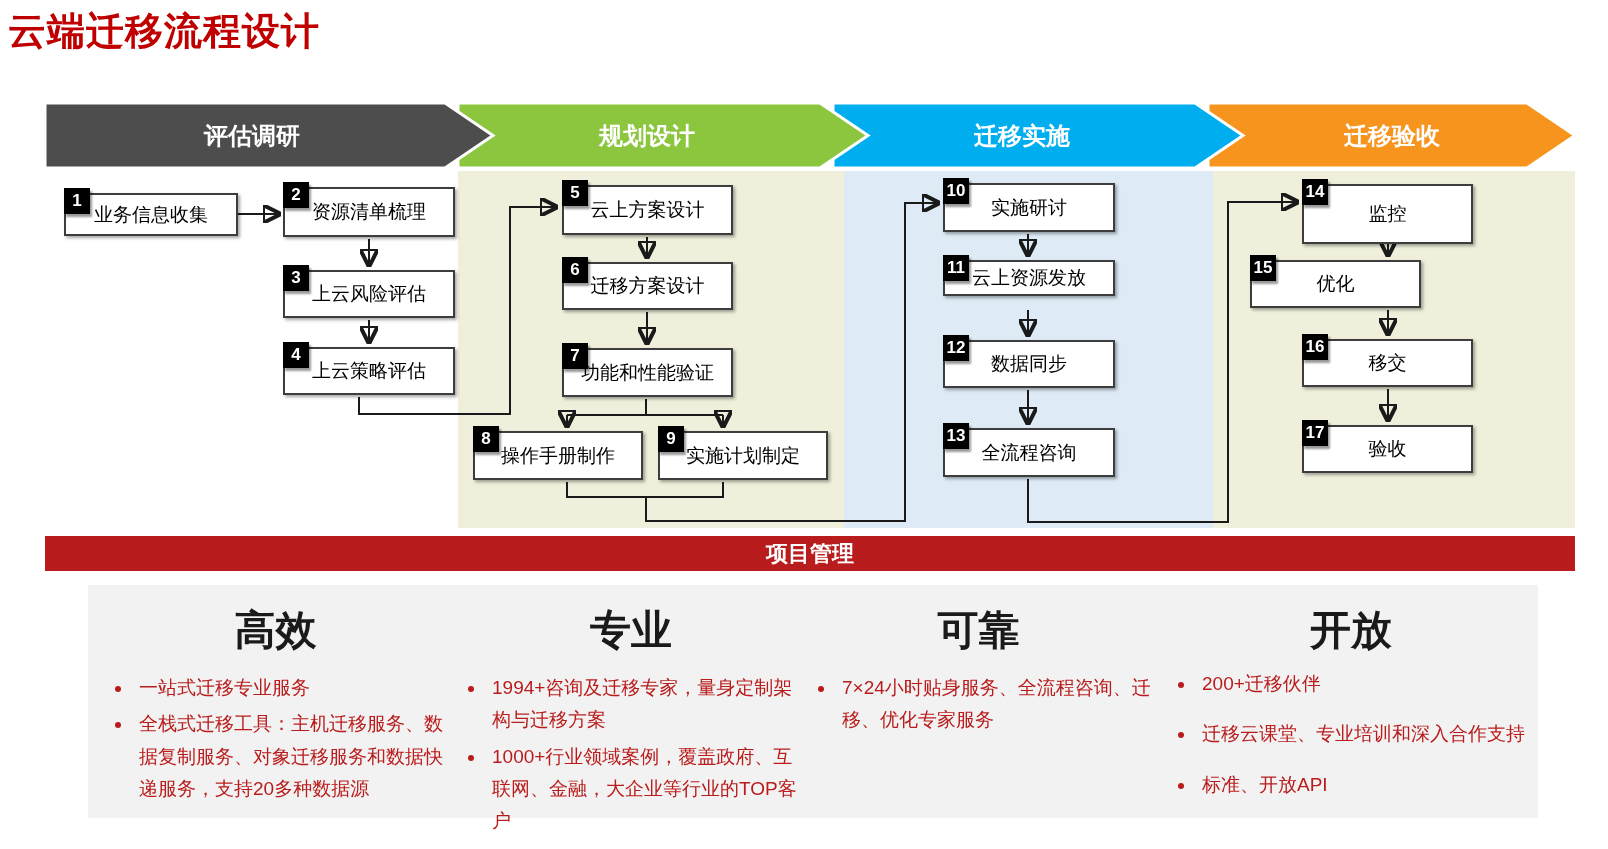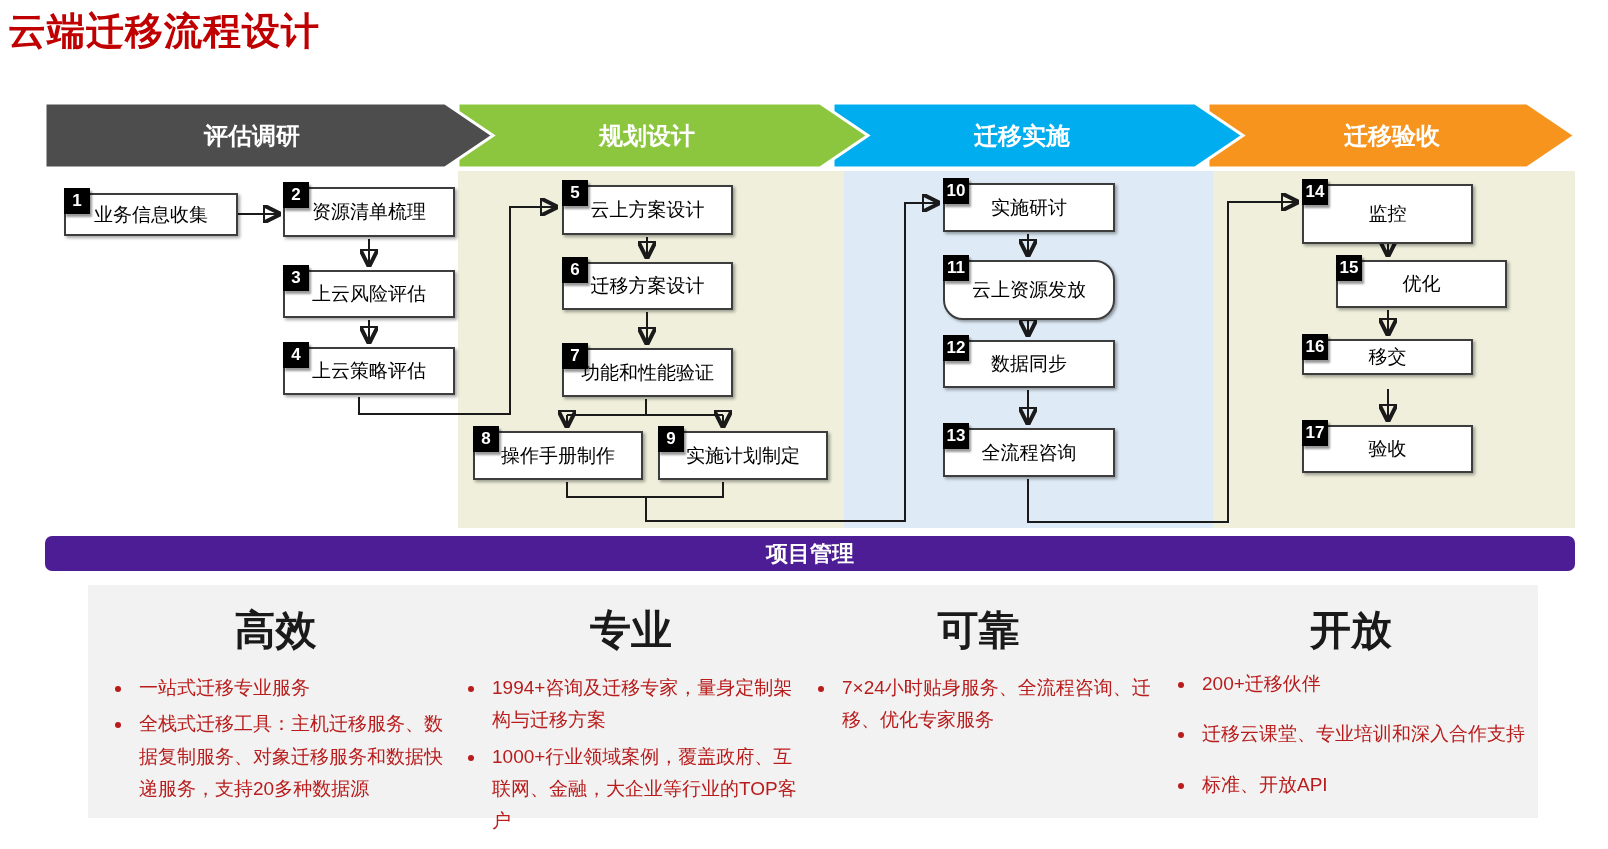--- a/index.html
+++ b/index.html
@@ -131,51 +131,51 @@
       <span>操作手册制作</span>
     </div>
     <div class="fbox" style="left: 658px; top: 431px; width: 170px; height: 49px;">
       <span class="num">9</span>
       <span>实施计划制定</span>
     </div>
     <div class="fbox" style="left: 943px; top: 183px; width: 172px; height: 49px;">
       <span class="num">10</span>
       <span>实施研讨</span>
     </div>
-    <div class="fbox" style="left: 943px; top: 260px; width: 172px; height: 60px; border-radius: 20px;">
+    <div class="fbox" style="left: 943px; top: 260px; width: 172px; height: 36px;">
       <span class="num">11</span>
       <span>云上资源发放</span>
     </div>
     <div class="fbox" style="left: 943px; top: 340px; width: 172px; height: 48px;">
       <span class="num">12</span>
       <span>数据同步</span>
     </div>
     <div class="fbox" style="left: 943px; top: 428px; width: 172px; height: 49px;">
       <span class="num">13</span>
       <span>全流程咨询</span>
     </div>
     <div class="fbox" style="left: 1302px; top: 184px; width: 171px; height: 60px;">
       <span class="num">14</span>
       <span>监控</span>
     </div>
-    <div class="fbox" style="left: 1336px; top: 260px; width: 171px; height: 48px;">
+    <div class="fbox" style="left: 1250px; top: 260px; width: 171px; height: 48px;">
       <span class="num">15</span>
       <span>优化</span>
     </div>
-    <div class="fbox" style="left: 1302px; top: 339px; width: 171px; height: 36px;">
+    <div class="fbox" style="left: 1302px; top: 339px; width: 171px; height: 48px;">
       <span class="num">16</span>
       <span>移交</span>
     </div>
     <div class="fbox" style="left: 1302px; top: 425px; width: 171px; height: 48px;">
       <span class="num">17</span>
       <span>验收</span>
     </div>
   </div>
 
-<div class="project-bar" style="background: #4c1d95; border-radius: 7px;">
+<div class="project-bar" style="background: #b91c1c;">
   <span>项目管理</span>
 </div>
 
 <div class="benefits-panel" style="background: rgb(243, 242, 242);">
   <div class="benefit-col" style="left:15px;width:345px;">
     <h2>高效</h2>
     <ul>
         <li>一站式迁移专业服务</li>
         <li>全栈式迁移工具：主机迁移服务、数据复制服务、对象迁移服务和数据快递服务，支持20多种数据源</li>
       </ul>

